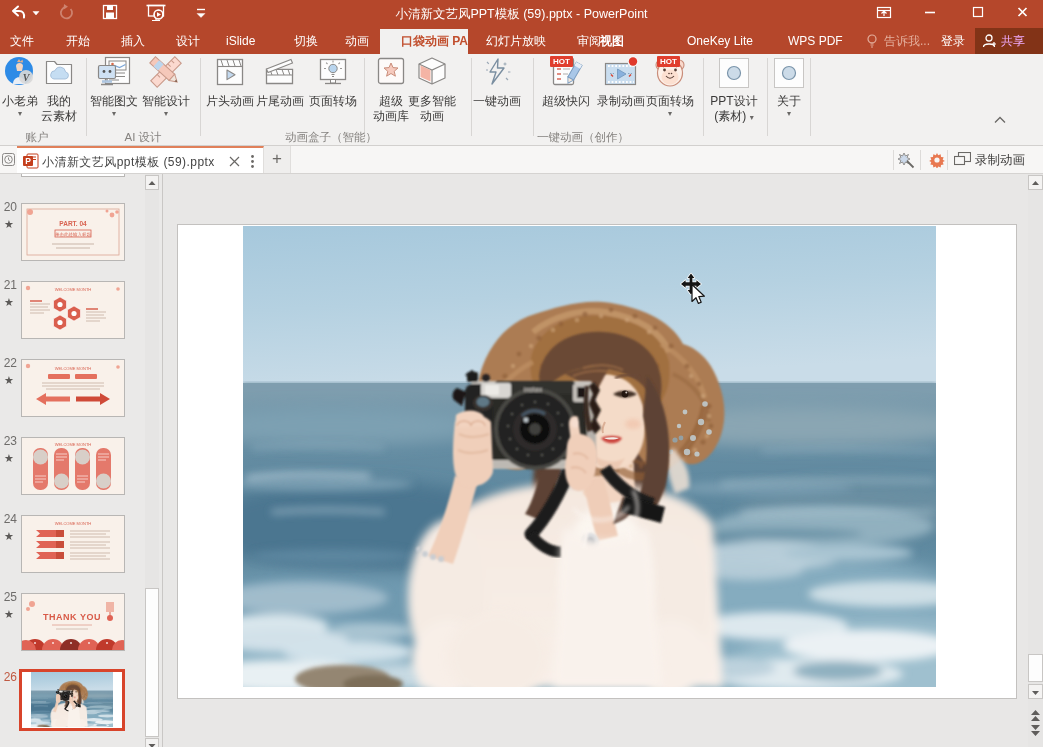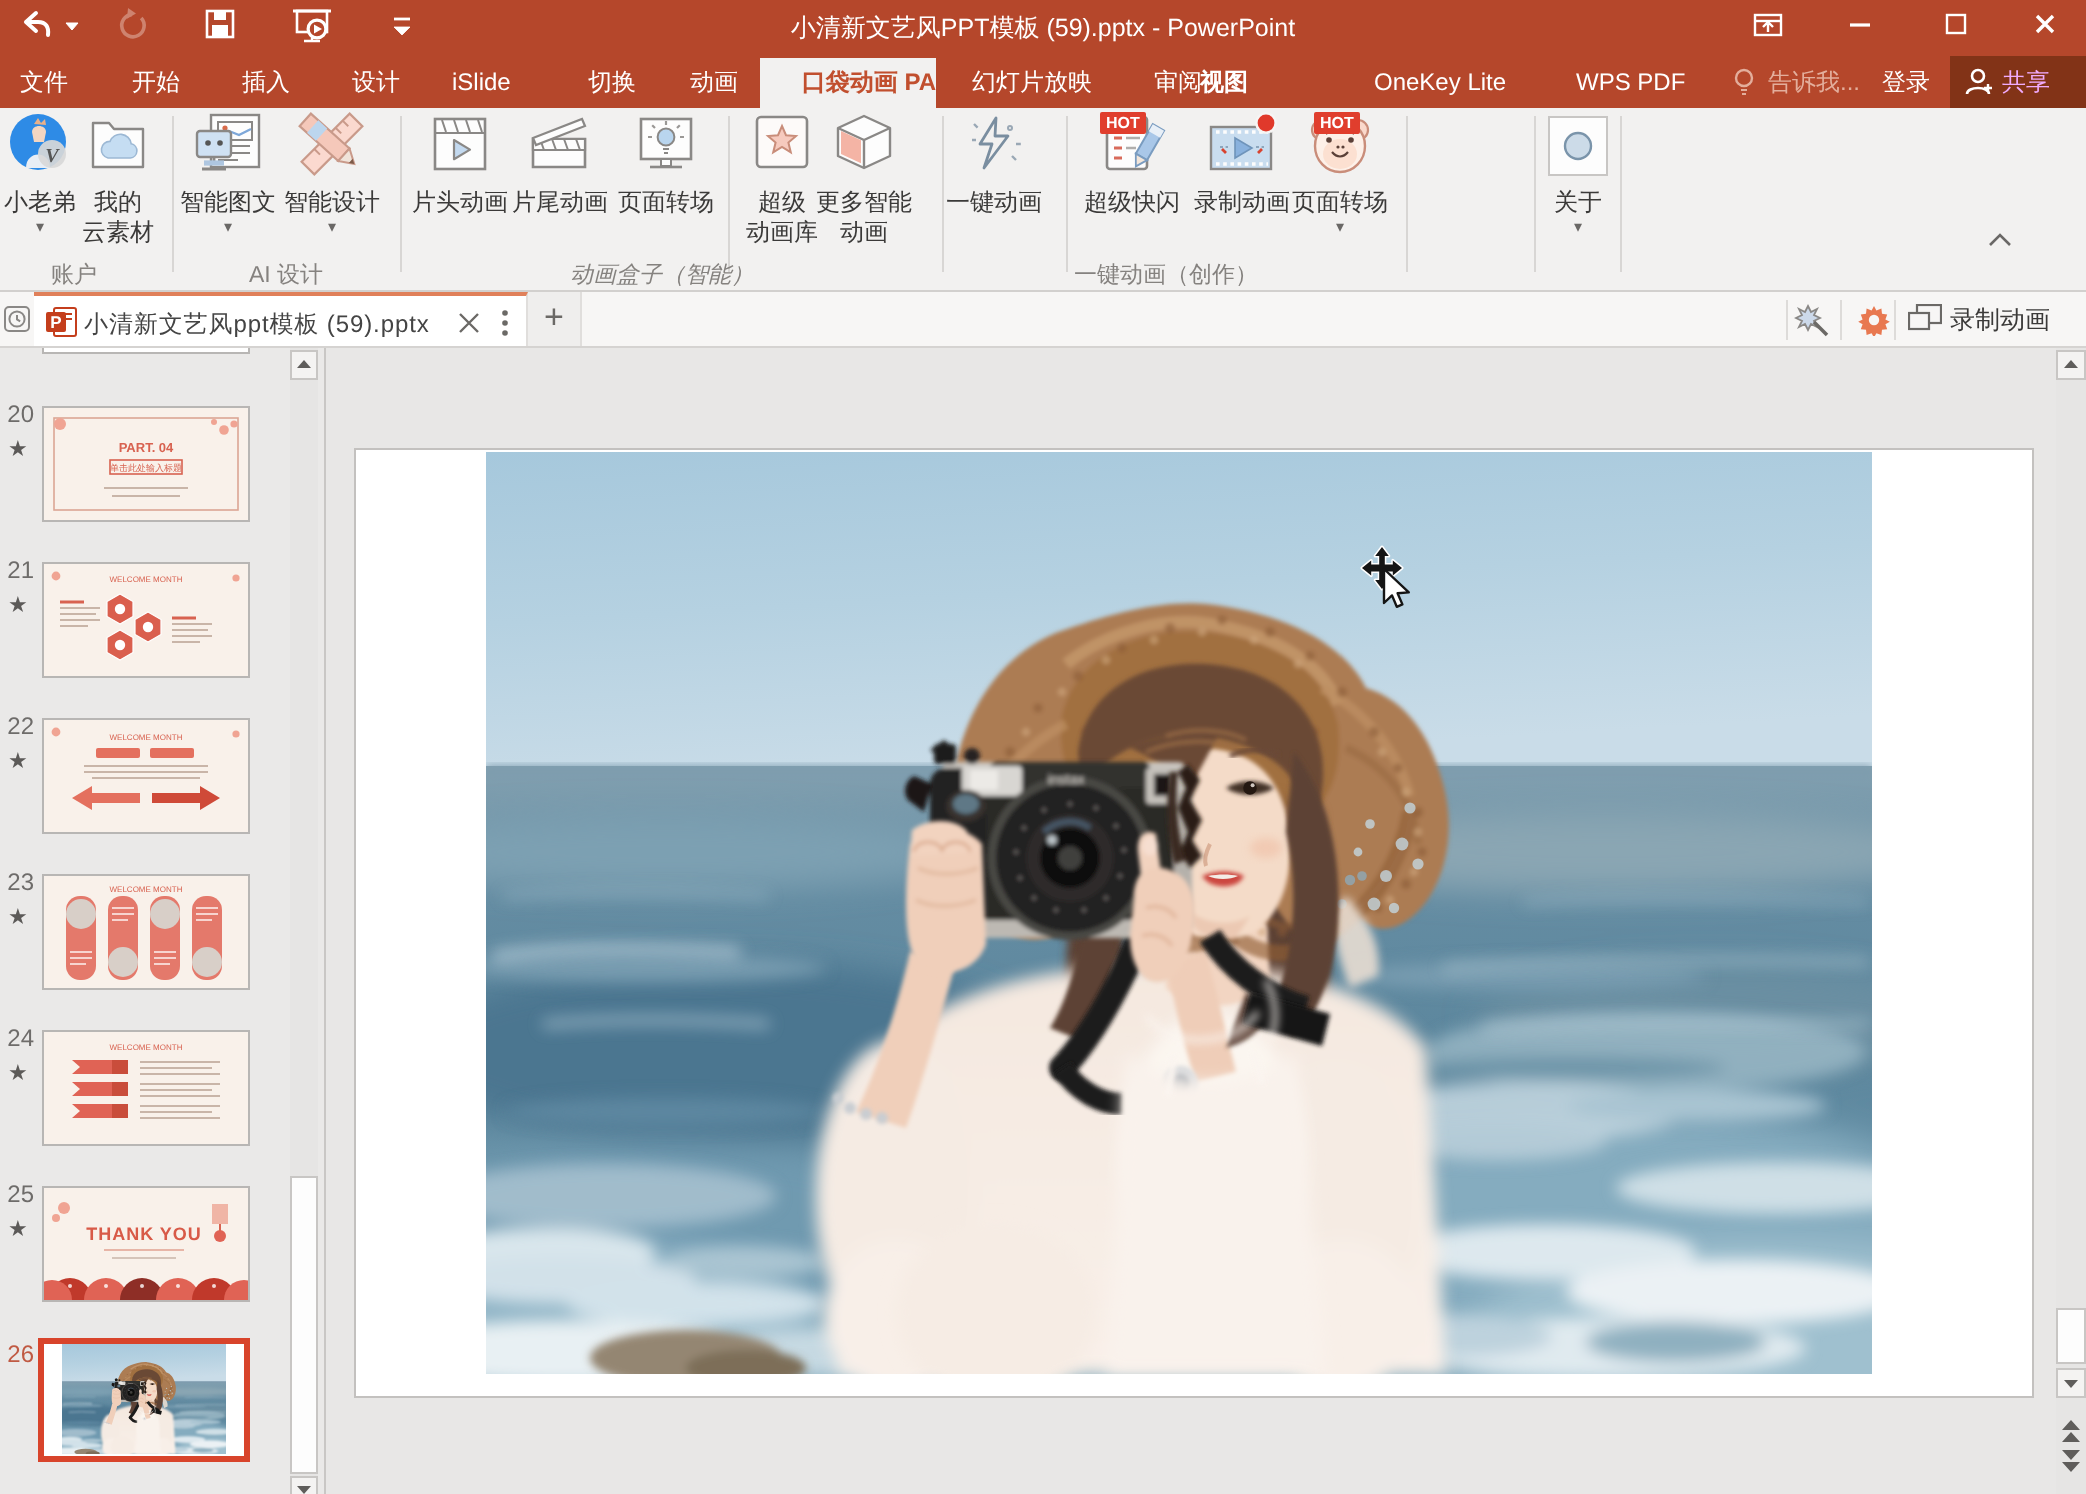--- a/index.html
+++ b/index.html
@@ -439,21 +439,21 @@
     <div class="rsep" style="left:200px;"></div>
     <div class="rsep" style="left:364px;"></div>
     <div class="rsep" style="left:471px;"></div>
     <div class="rsep" style="left:533px;"></div>
     <div class="rsep" style="left:703px;"></div>
     <div class="rsep" style="left:767px;"></div>
     <div class="rsep" style="left:810px;"></div>
 
     <div class="rgrp" style="left:-63px;">账户</div>
     <div class="rgrp" style="left:43px;">AI 设计</div>
-    <div class="rgrp" style="left:231px;font-style:italic;">动画盒子（智能）</div>
+    <div class="rgrp" style="left:231px;">动画盒子（智能）</div>
     <div class="rgrp" style="left:483px;">一键动画（创作）</div>
 
     <div class="rbtn" style="left:1px; width:38px;">
       <svg class="ic" width="32" height="32" viewBox="0 0 32 32">
         <circle cx="15" cy="15" r="14" fill="#2e8be6"></circle>
         <path d="M12 10 c0 -4 7 -4 7 0 l-1 5 -5 0 z" fill="#f3d6c2"></path>
         <path d="M13 6 l2 -3 1.5 2.5 2 -2 0.5 3 z" fill="#e8b08a"></path>
         <path d="M9 28 c0 -9 12 -9 12 0 z" fill="#e9eef5"></path>
         <circle cx="22" cy="21" r="7" fill="#d8d8d8" opacity="0.92"></circle>
         <text x="22" y="25" font-size="10" font-style="italic" font-weight="bold" fill="#555" text-anchor="middle" font-family="Liberation Serif,serif">V</text>
@@ -601,20 +601,27 @@
         <path d="M10 11 a3 2 0 0 1 3.4 -0.6 M20.6 10.4 a3 2 0 0 1 3.4 0.6" stroke="#5a4038" stroke-width="0.9" fill="none"></path>
         <path d="M13 20 c2.5 3 5.5 3 8 0" stroke="#5a4038" stroke-width="1.1" fill="none"></path>
         <circle cx="16" cy="17.5" r="0.8" fill="#5a4038"></circle>
           <circle cx="18.5" cy="17.5" r="0.8" fill="#5a4038"></circle>
       </svg>
       <div class="lbl">页面转场</div>
       <div class="drop">▾</div>
       <div class="hot" style="left:11px; top:0px;">HOT</div>
     </div>
 
+    <div class="rbtn" style="left:705px; width:58px;">
+      <svg class="ic" width="30" height="30" viewBox="0 0 30 30" style="margin-top:2px;">
+        <rect x="0.5" y="0.5" width="29" height="29" fill="#fdfdfd" stroke="#c8c6c4" stroke-width="1"></rect>
+        <circle cx="15" cy="15" r="6.5" fill="#ccdbe8" stroke="#7a94aa" stroke-width="1.2"></circle>
+      </svg>
+      <div class="lbl">PPT设计<br>(素材) <span style="font-size:8px;color:#6a6866;">▾</span></div>
+    </div>
 
     <div class="rbtn" style="left:769px; width:40px;">
       <svg class="ic" width="30" height="30" viewBox="0 0 30 30" style="margin-top:2px;">
         <rect x="0.5" y="0.5" width="29" height="29" fill="#fdfdfd" stroke="#c8c6c4" stroke-width="1"></rect>
         <circle cx="15" cy="15" r="6.5" fill="#ccdbe8" stroke="#7a94aa" stroke-width="1.2"></circle>
       </svg>
       <div class="lbl">关于</div>
       <div class="drop">▾</div>
     </div>
 

